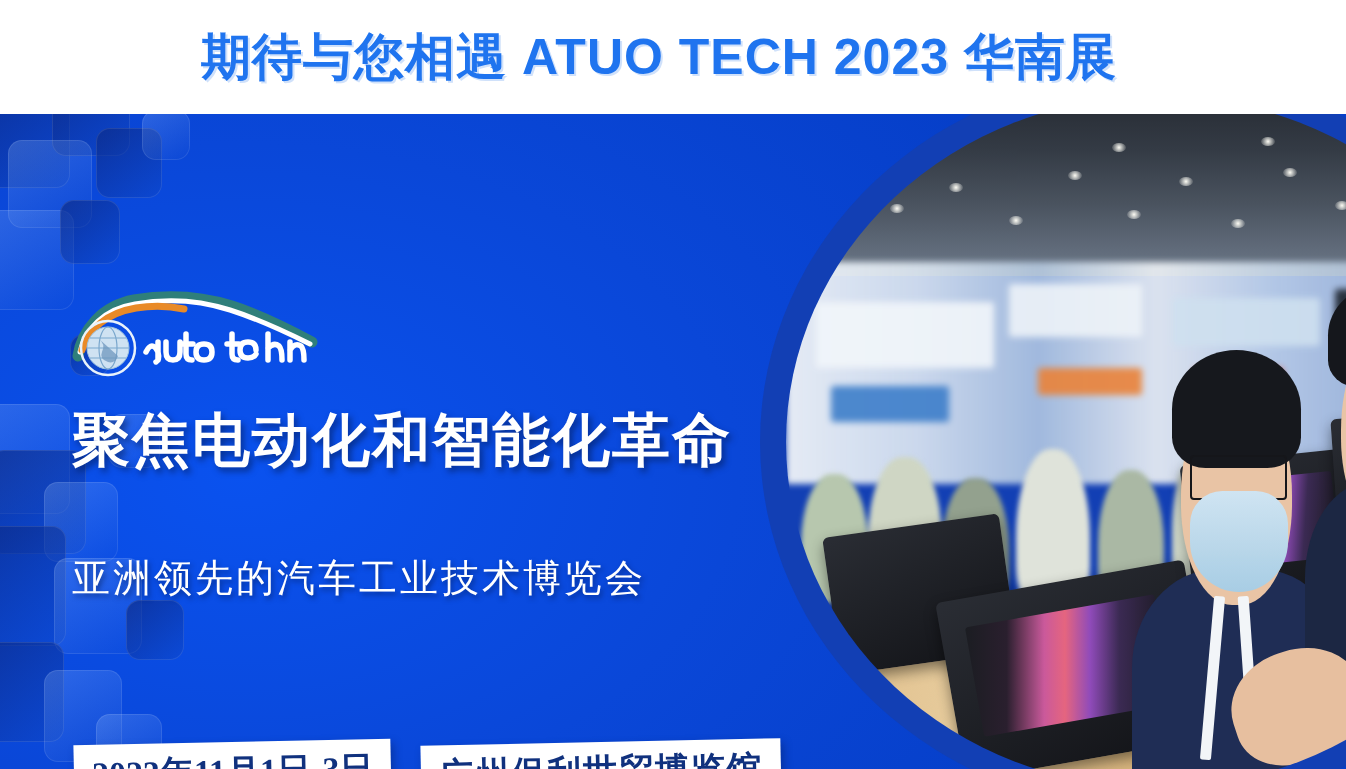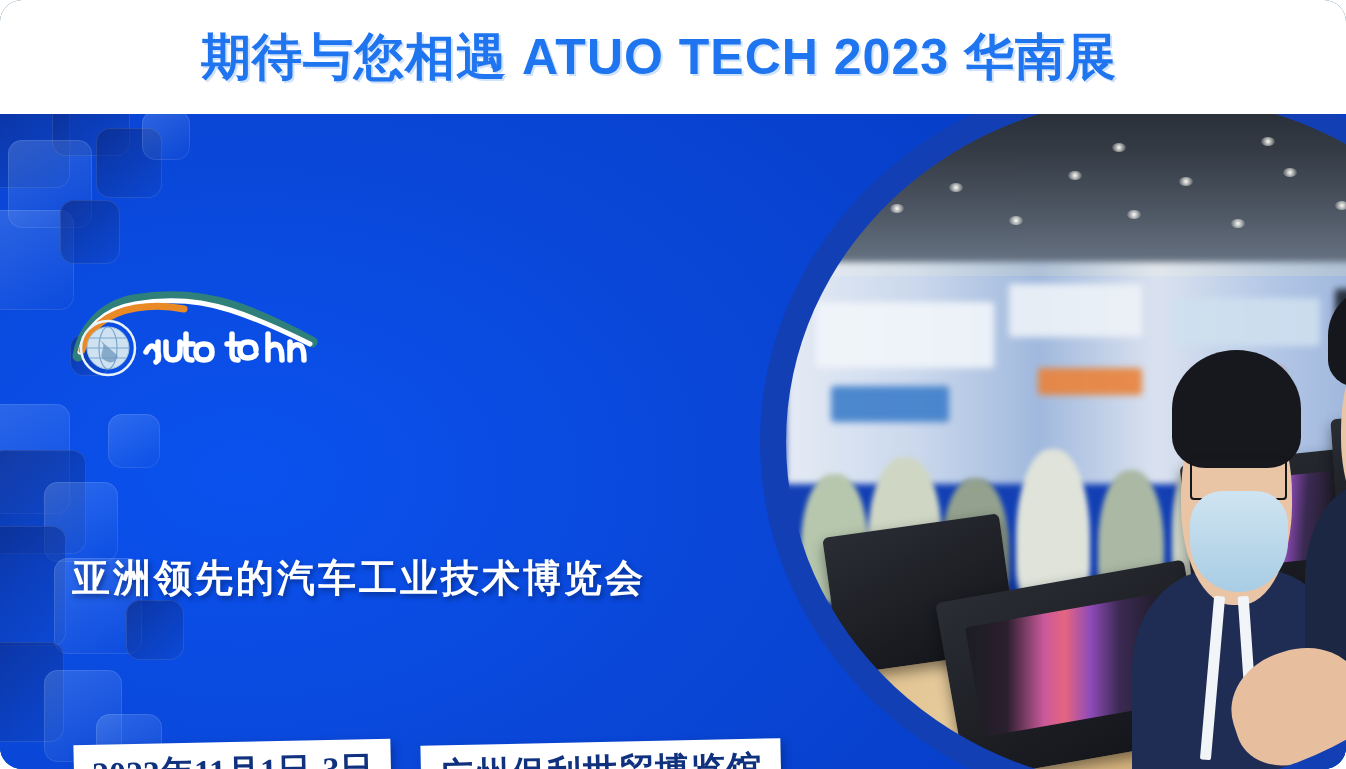--- a/index.html
+++ b/index.html
@@ -2,21 +2,21 @@
 <html lang="zh"><head>
 <meta charset="utf-8">
 <title>AUTO TECH 2023</title>
 <style>
   html,body{margin:0;padding:0;}
   body{
     width:1346px;height:769px;overflow:hidden;
     background:#ffffff;
     font-family:"Liberation Sans","DejaVu Sans",sans-serif;
   }
-  #poster{position:relative;width:1346px;height:769px;overflow:hidden;background:#0c4a6e;border-radius:22px;}
+  #poster{position:relative;width:1346px;height:769px;overflow:hidden;background:#0c4a6e;}
 
   
   .header-band{
     position:absolute;left:0;top:0;width:1346px;height:114px;
     background:#ffffff;
     display:flex;align-items:center;justify-content:center;
     overflow:hidden;
   }
   .header-title{
     font-size:50px;font-weight:700;letter-spacing:1px;
@@ -141,21 +141,21 @@
 
   
   .headline{
     position:absolute;left:72px;top:288px;
     font-size:58px;font-weight:700;color:#ffffff;letter-spacing:2px;
     white-space:nowrap;
     text-shadow:3px 4px 6px rgba(4,22,70,.55);
   }
   .subs{position:absolute;left:72px;top:436px;}
   .sub{
-    font-size:38px;font-weight:700;color:#ffffff;letter-spacing:3px;
+    font-size:38px;font-weight:400;color:#ffffff;letter-spacing:3px;
     white-space:nowrap;line-height:1.5;
     text-shadow:2px 3px 5px rgba(4,22,70,.5);
   }
 
   
   .badges{position:absolute;left:74px;top:628px;display:flex;gap:30px;align-items:flex-start;}
   .badge{
     background:#ffffff;
     padding:7px 18px 9px 18px;
     transform:rotate(-1.2deg);
@@ -293,20 +293,21 @@
           <path d="M114 48 v20 q0 6 6 6 M109 58 h12"></path>
           <path d="M132 58 q-8 0 -8 8 q0 8 8 8 q8 0 8 -8 q0 -8 -8 -8"></path>
           <path d="M160 48 v20 q0 6 6 6 M155 58 h12"></path>
           <path d="M184 64 q0 -8 -8 -8 q-8 0 -8 8 q0 8 8 8 q6 0 8 -4"></path>
           <path d="M196 48 v26 M196 62 q6 -6 11 -2 q3 3 3 14"></path>
           <path d="M218 74 v-18 M218 64 q5 -8 11 -4 q3 3 3 14"></path>
         </g>
       </svg>
     </div>
 
+    <div class="headline">聚焦电动化和智能化革命</div>
 
     <div class="subs">
       <div class="sub">亚洲领先的汽车工业技术博览会</div>
     </div>
 
     <div class="badges">
       <div class="badge date">2023年11月1日-3日</div>
       <div class="badge venue">广州保利世贸博览馆</div>
     </div>
 

